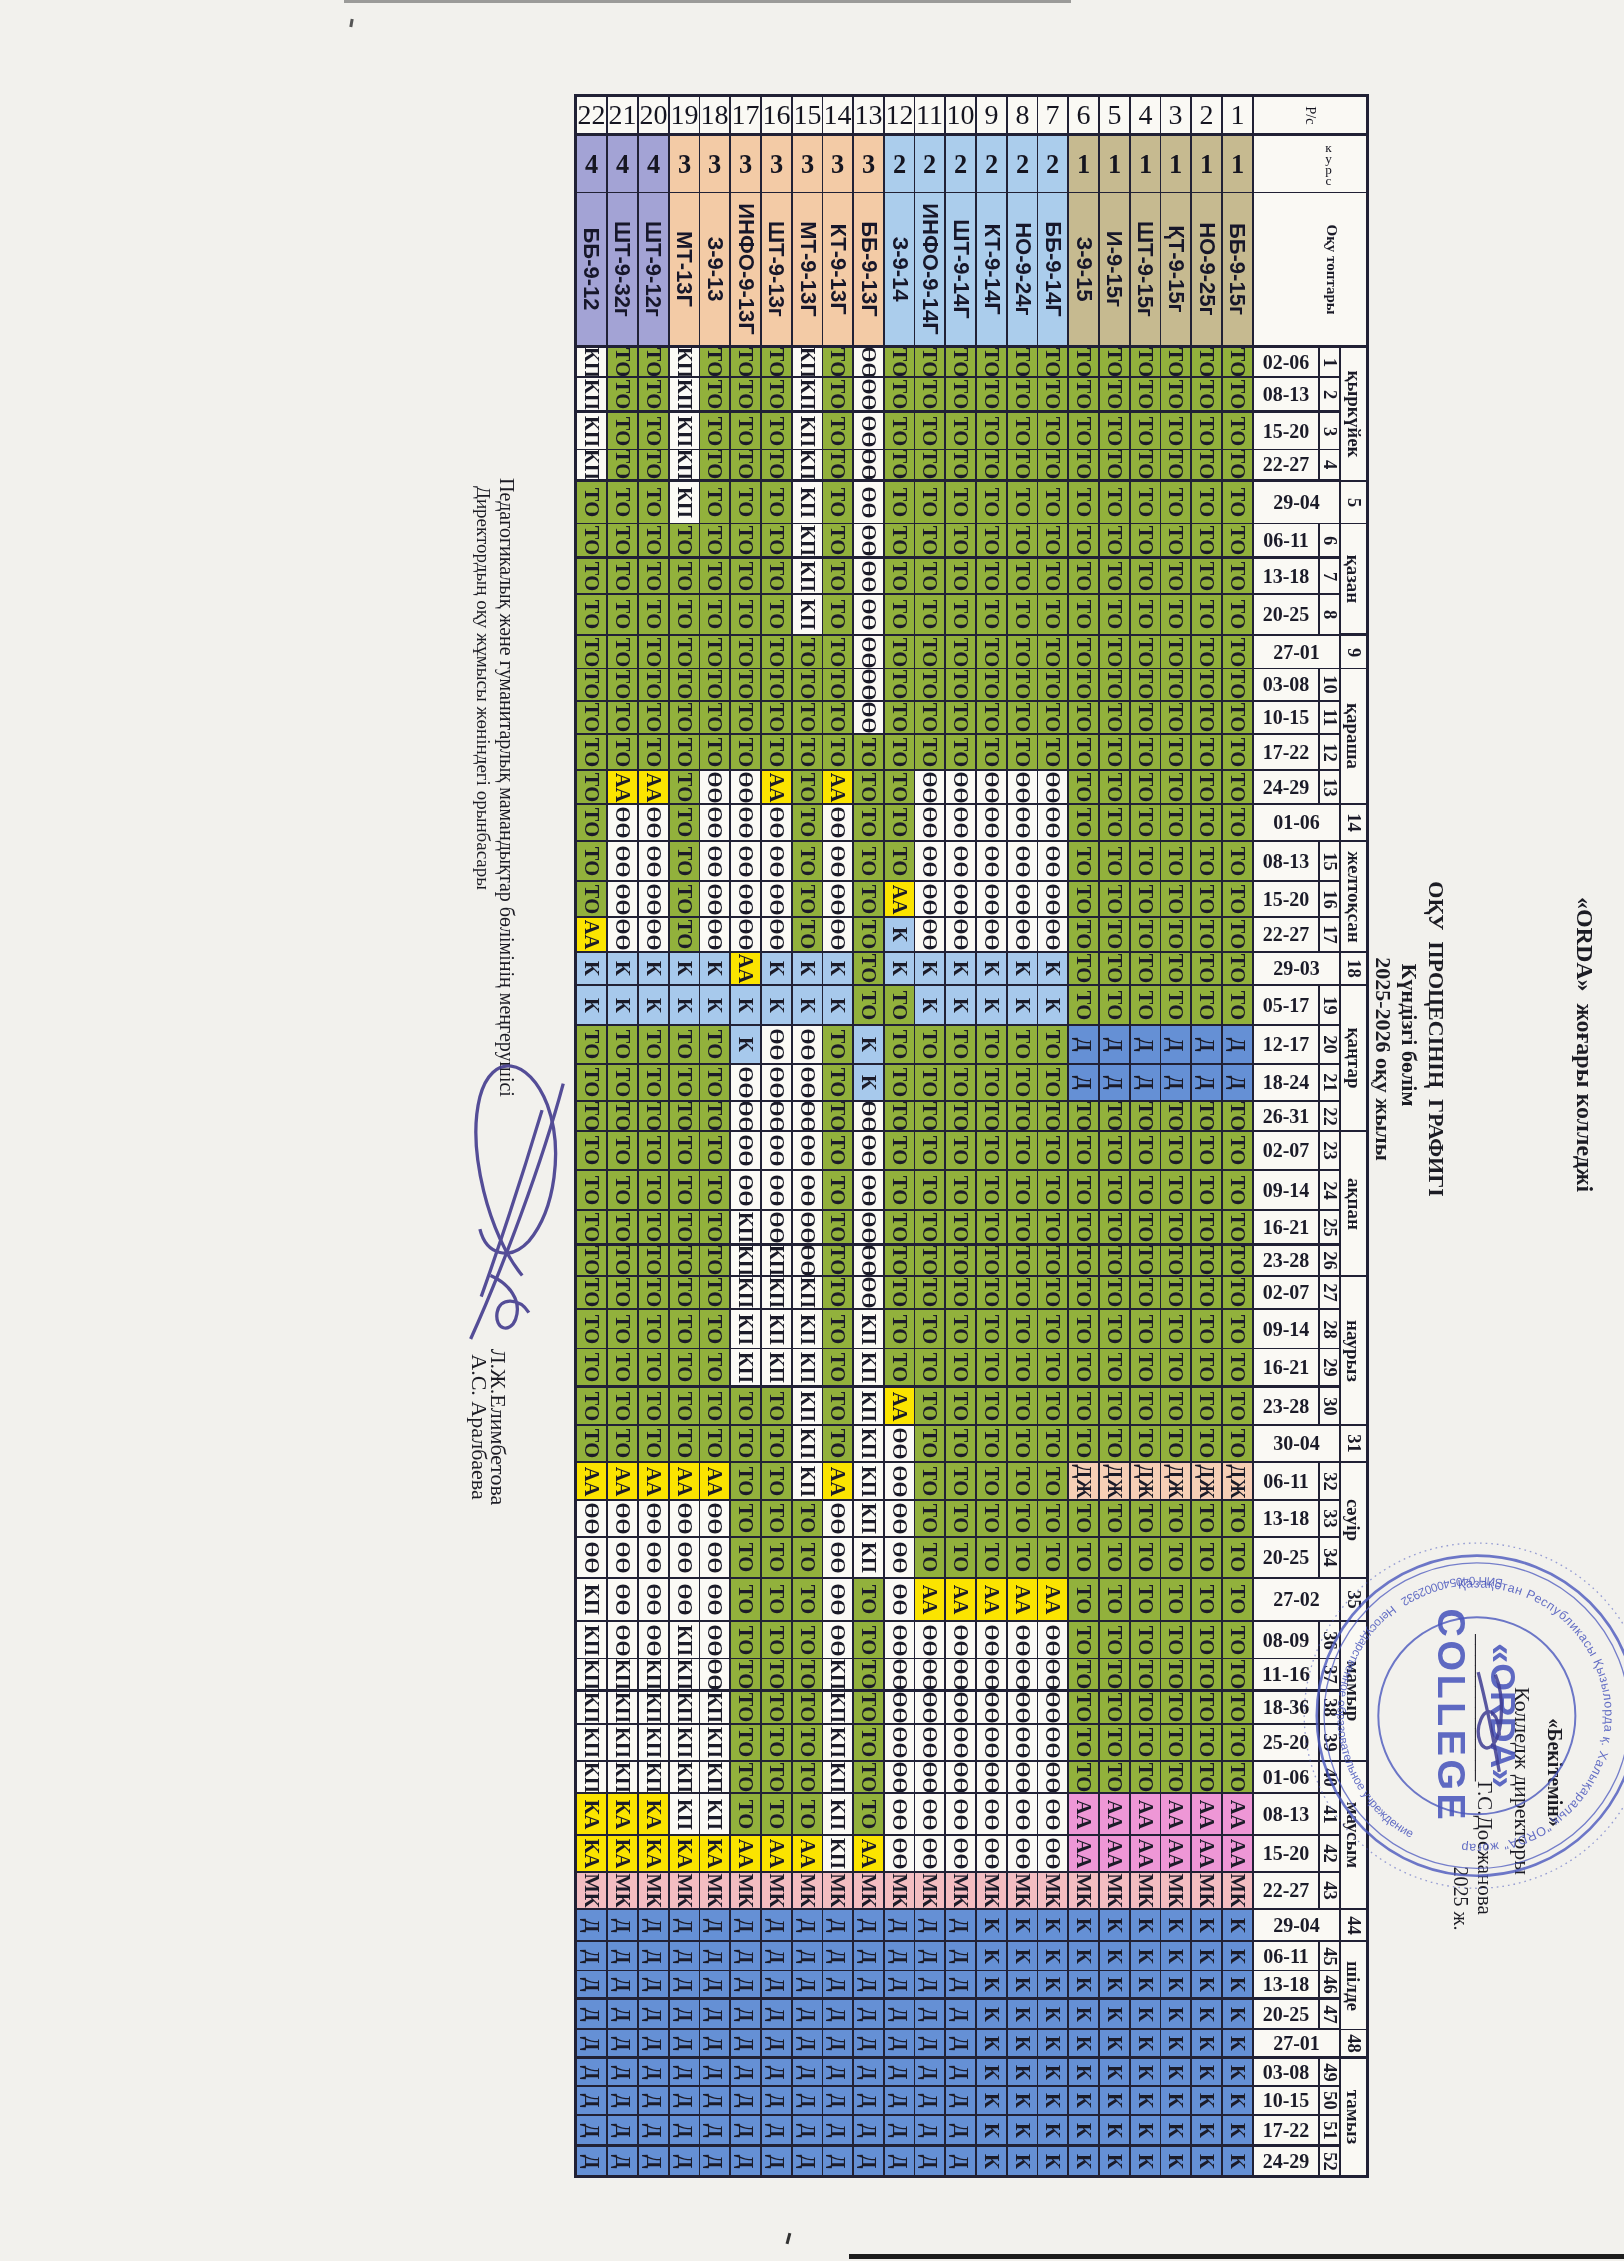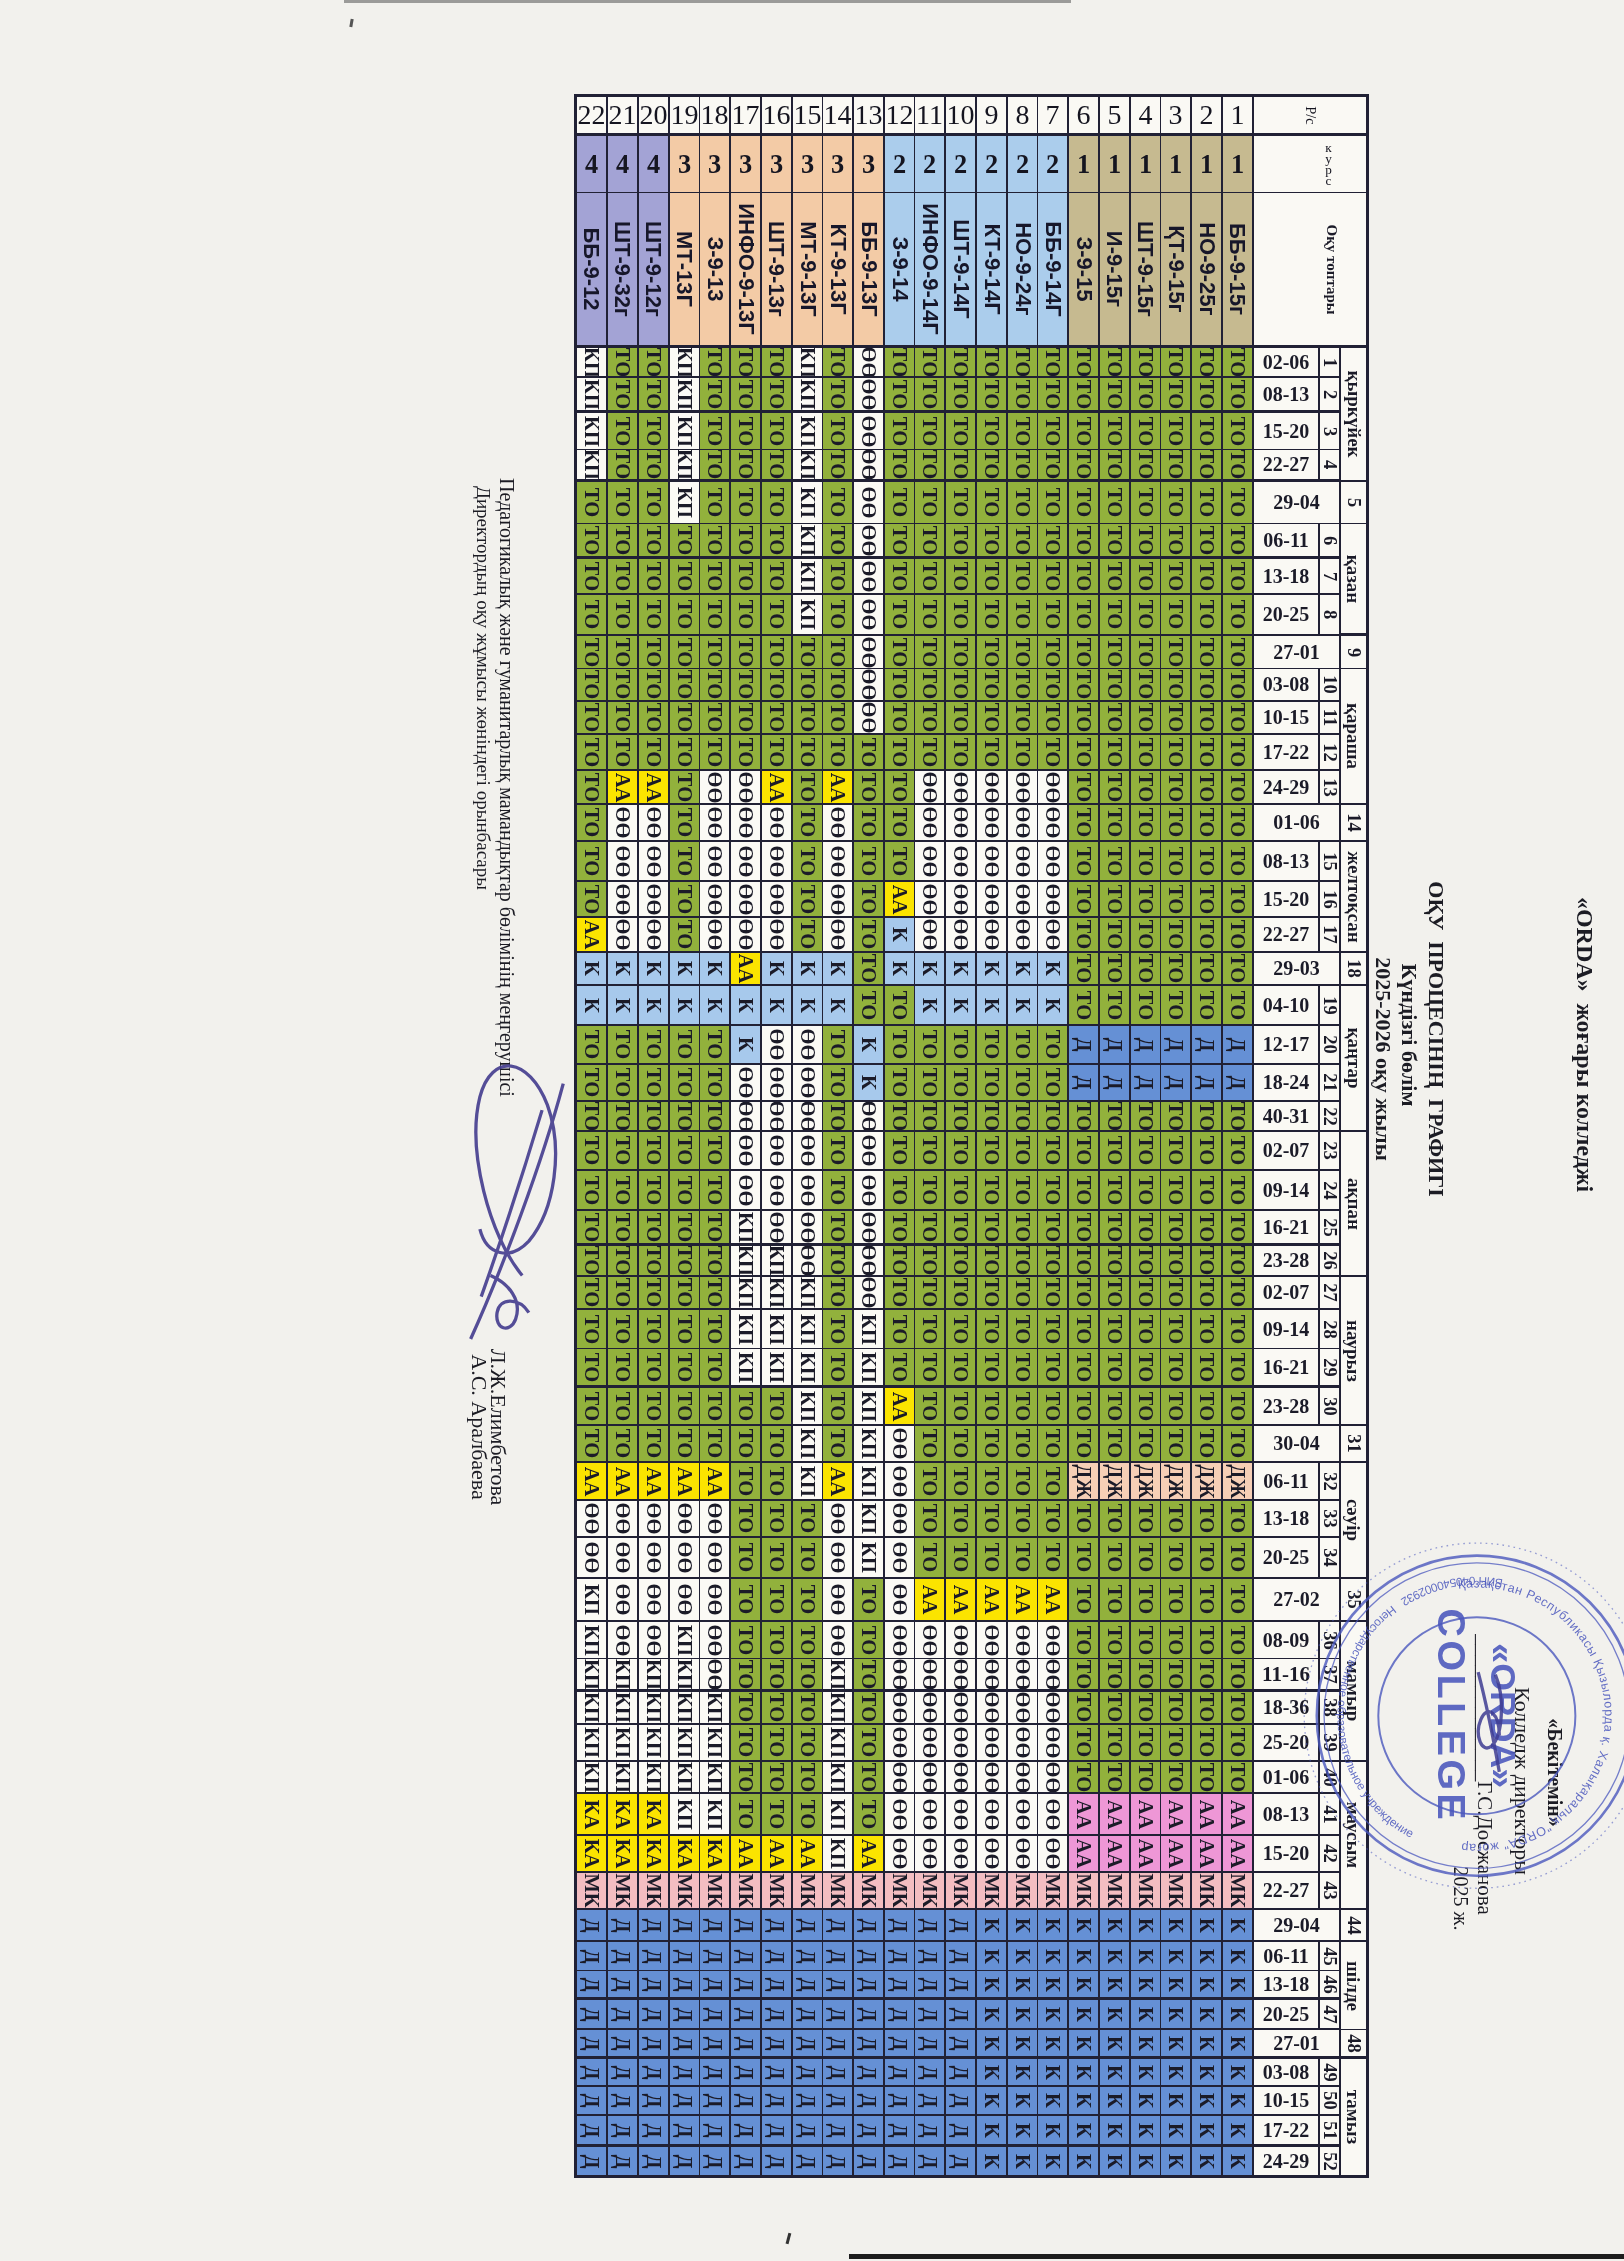--- a/index.html
+++ b/index.html
@@ -129,39 +129,39 @@
     <div class="cell " style="left:1320px;top:918px;width:19px;height:33px;background:#faf9f4;">
       <span class="vt code" style="font-size:18.5px;">17</span>
     </div>
     <div class="cell " style="left:1254px;top:953px;width:85px;height:31px;background:#faf9f4;">
       <span class="code" style="font-size:20px;">29-03</span>
     </div>
     <div class="cell " style="left:1341px;top:953px;width:25px;height:31px;background:#faf9f4;">
       <span class="vt code" style="font-size:18.5px;">18</span>
     </div>
     <div class="cell " style="left:1254px;top:986px;width:64px;height:38px;background:#faf9f4;">
-      <span class="code" style="font-size:20px;">04-10</span>
+      <span class="code" style="font-size:20px;">05-17</span>
     </div>
     <div class="cell " style="left:1320px;top:986px;width:19px;height:38px;background:#faf9f4;">
       <span class="vt code" style="font-size:18.5px;">19</span>
     </div>
     <div class="cell " style="left:1254px;top:1026px;width:64px;height:37px;background:#faf9f4;">
       <span class="code" style="font-size:20px;">12-17</span>
     </div>
     <div class="cell " style="left:1320px;top:1026px;width:19px;height:37px;background:#faf9f4;">
       <span class="vt code" style="font-size:18.5px;">20</span>
     </div>
     <div class="cell " style="left:1254px;top:1065px;width:64px;height:35px;background:#faf9f4;">
       <span class="code" style="font-size:20px;">18-24</span>
     </div>
     <div class="cell " style="left:1320px;top:1065px;width:19px;height:35px;background:#faf9f4;">
       <span class="vt code" style="font-size:18.5px;">21</span>
     </div>
     <div class="cell " style="left:1254px;top:1102px;width:64px;height:28px;background:#faf9f4;">
-      <span class="code" style="font-size:20px;">40-31</span>
+      <span class="code" style="font-size:20px;">26-31</span>
     </div>
     <div class="cell " style="left:1320px;top:1102px;width:19px;height:28px;background:#faf9f4;">
       <span class="vt code" style="font-size:18.5px;">22</span>
     </div>
     <div class="cell " style="left:1254px;top:1132px;width:64px;height:37px;background:#faf9f4;">
       <span class="code" style="font-size:20px;">02-07</span>
     </div>
     <div class="cell " style="left:1320px;top:1132px;width:19px;height:37px;background:#faf9f4;">
       <span class="vt code" style="font-size:18.5px;">23</span>
     </div>

